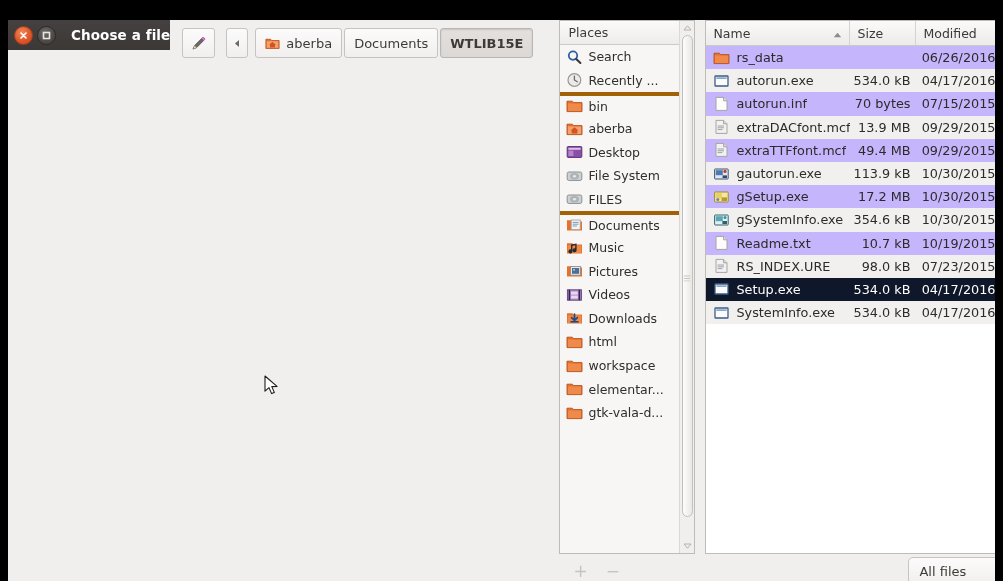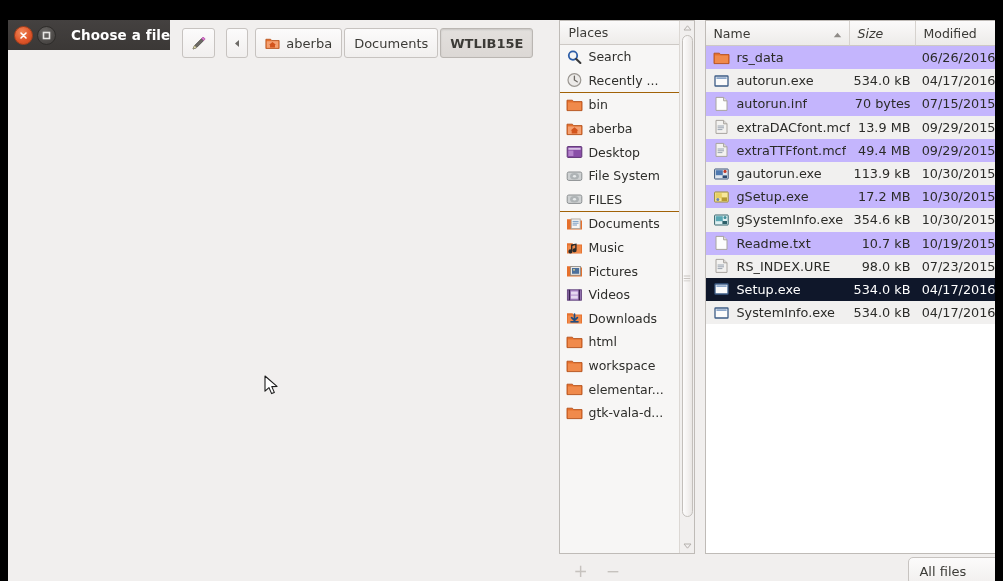--- a/index.html
+++ b/index.html
@@ -123,21 +123,21 @@
     height: 23.6px;
     display: flex; align-items: center;
     padding-left: 6px;
     font-size: 12.5px;
     color: #2e2e2b;
     white-space: nowrap;
     overflow: hidden;
     cursor: default;
   }
   .place .ic { width: 17px; height: 16px; margin-right: 5px; flex: 0 0 auto; }
-  .place.sep { border-top: 1px solid #a16207; height: 24.6px; }
+  .place.sep { border-top: 4px solid #a16207; height: 24.6px; }
 
   .sb-scroll {
     width: 15px; flex: 0 0 auto;
     background: #f1efee;
     border-left: 1px solid #dcd8d4;
     display: flex; flex-direction: column; align-items: center;
     position: relative;
   }
   .sb-arrow { height: 14px; width: 15px; display:flex; align-items:center; justify-content:center; flex:0 0 auto;}
   .sb-track { flex: 1 1 auto; width: 15px; position: relative; }
@@ -179,21 +179,21 @@
     background: linear-gradient(to bottom, #fbfafa 0%, #edebe9 100%);
     border-bottom: 1px solid #cdc9c5;
     border-right: 1px solid #d6d2ce;
     font-size: 12.5px;
     color: #3a3935;
     display: flex; align-items: center;
     padding: 0 7px;
     cursor: default;
   }
   .fl-head .h-name { flex: 1 1 auto; justify-content: space-between; min-width:0;}
-  .fl-head .h-size { width: 66px; flex: 0 0 auto; font-style: italic; }
+  .fl-head .h-size { width: 66px; flex: 0 0 auto; }
   .fl-head .h-mod  { width: 86px; flex: 0 0 auto; border-right: none; }
 
   .fl-rows { flex: 1 1 auto; overflow: hidden; background:#fff;}
   .frow {
     display: flex; height: 23.2px; align-items: center;
     font-size: 12.8px; color: #2b2b28;
     cursor: default;
   }
   .frow.odd { background: #c4b5fd; }
   .frow.even { background: #f1f0ef; }

